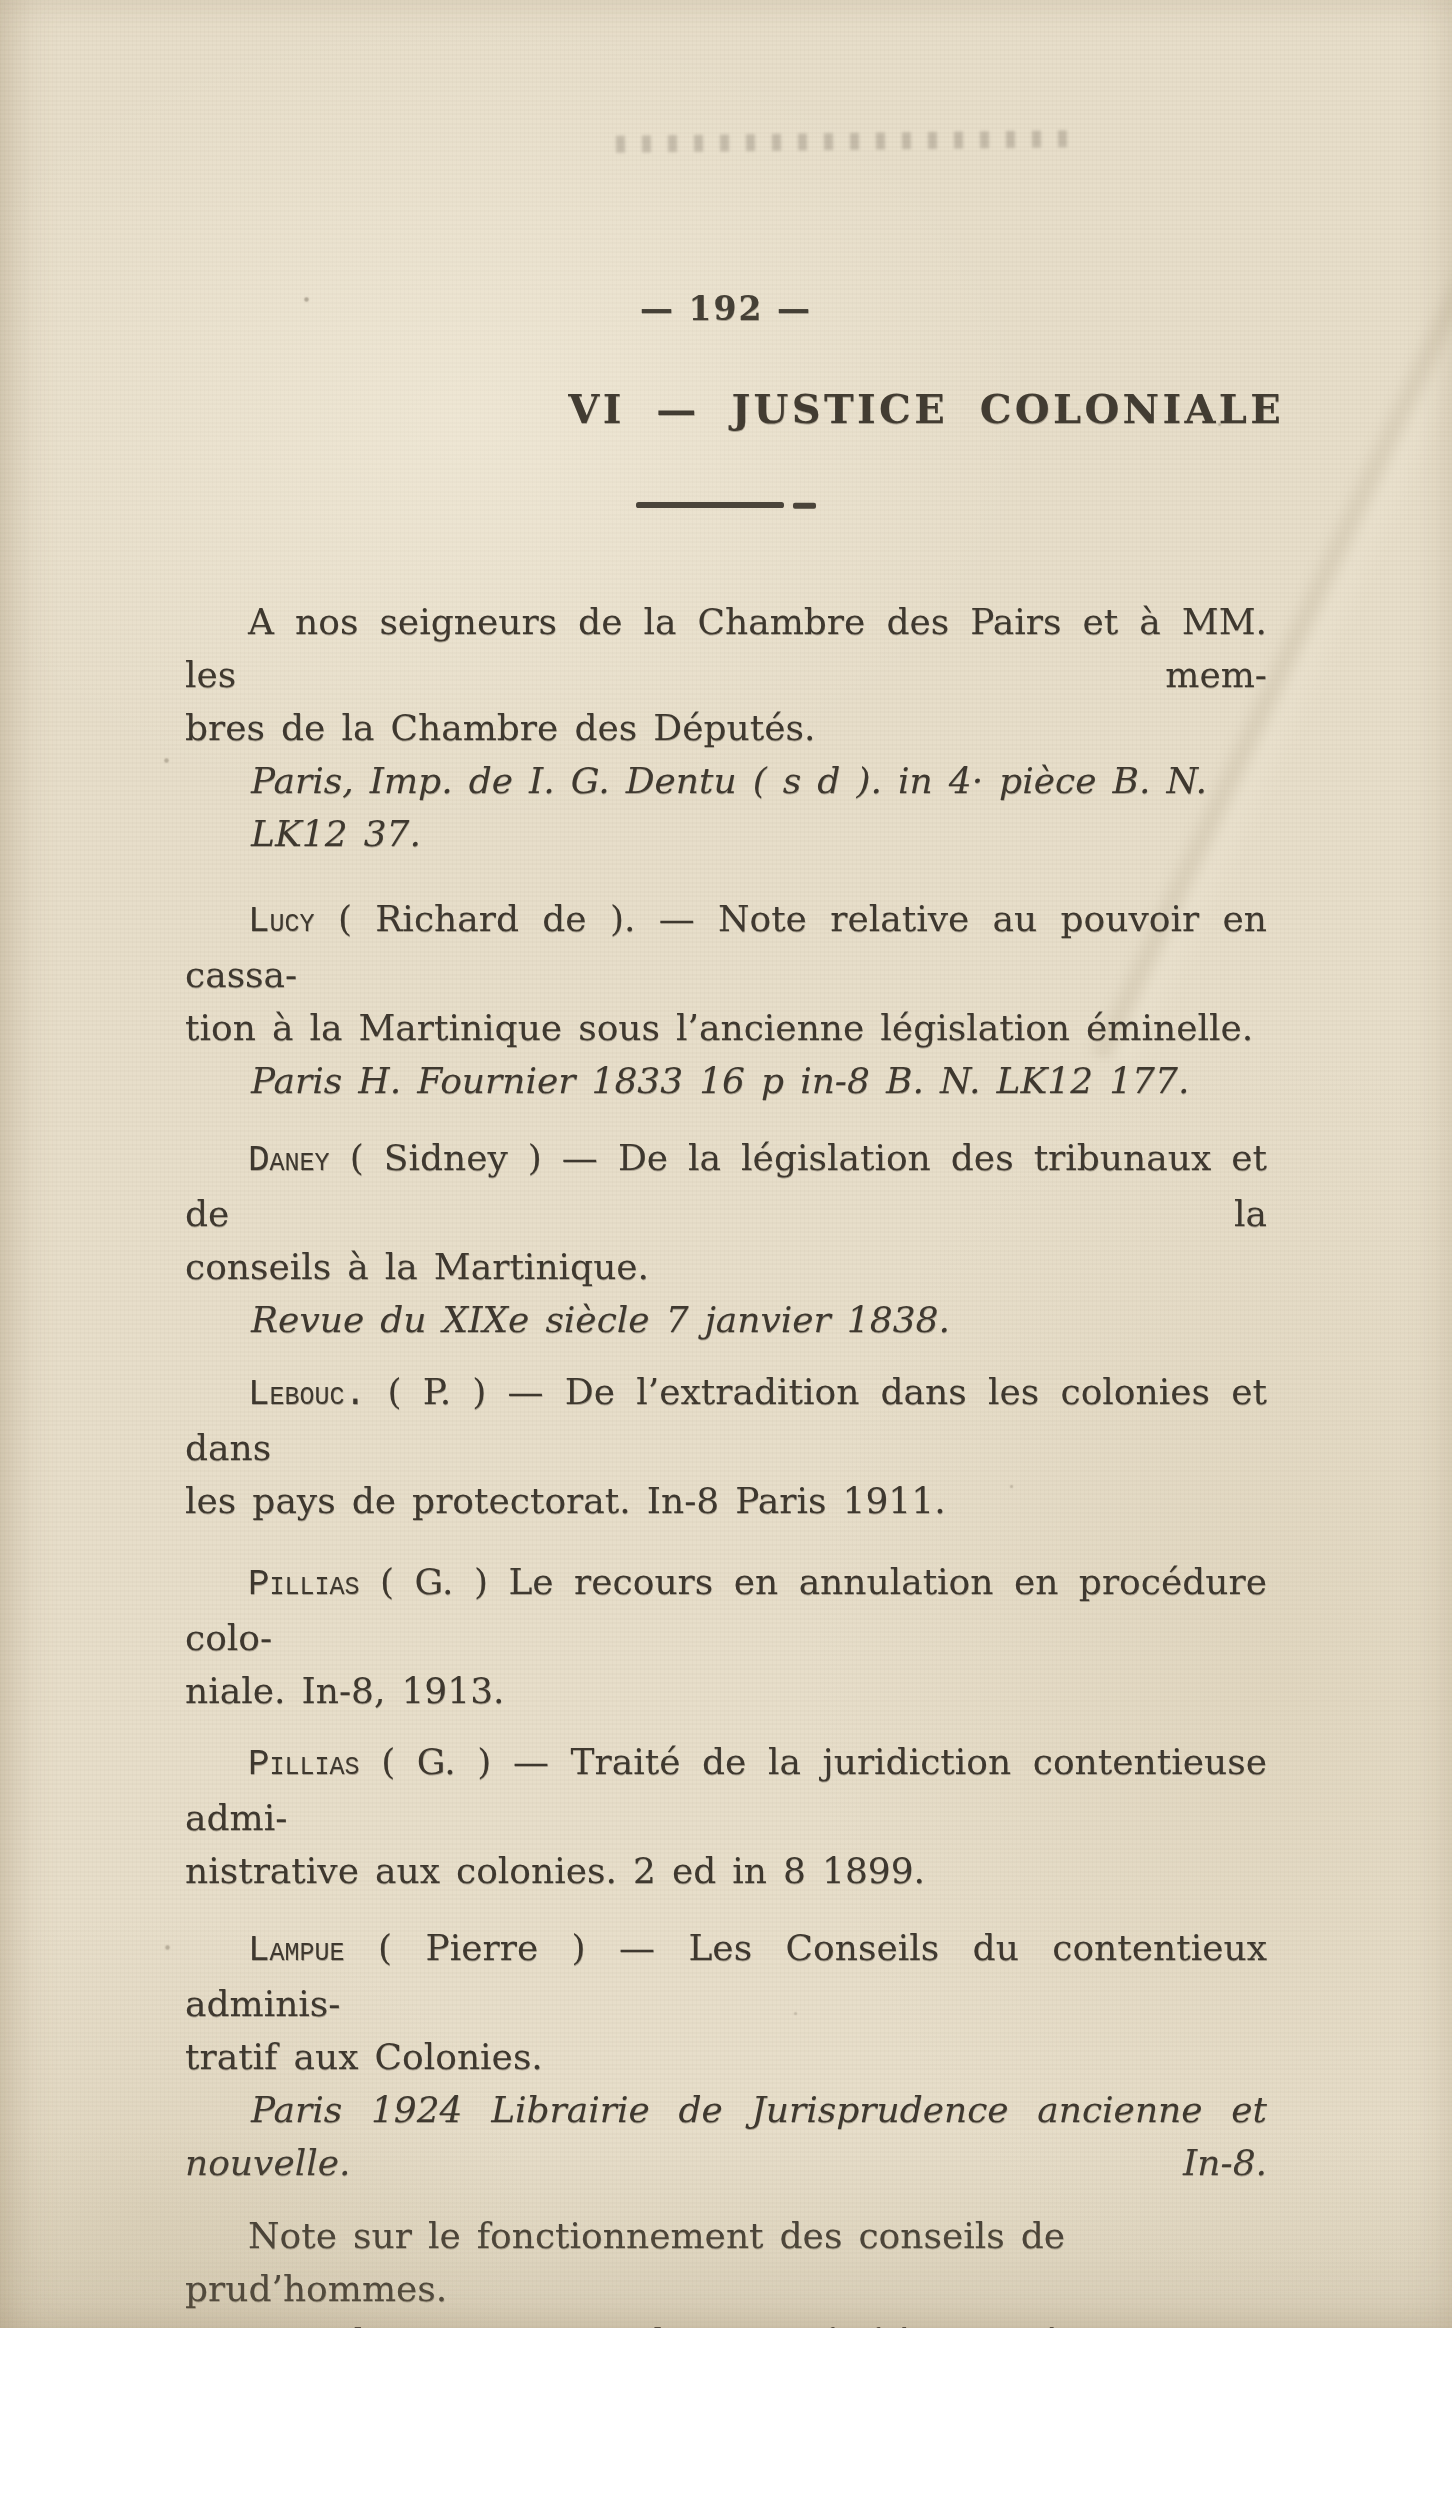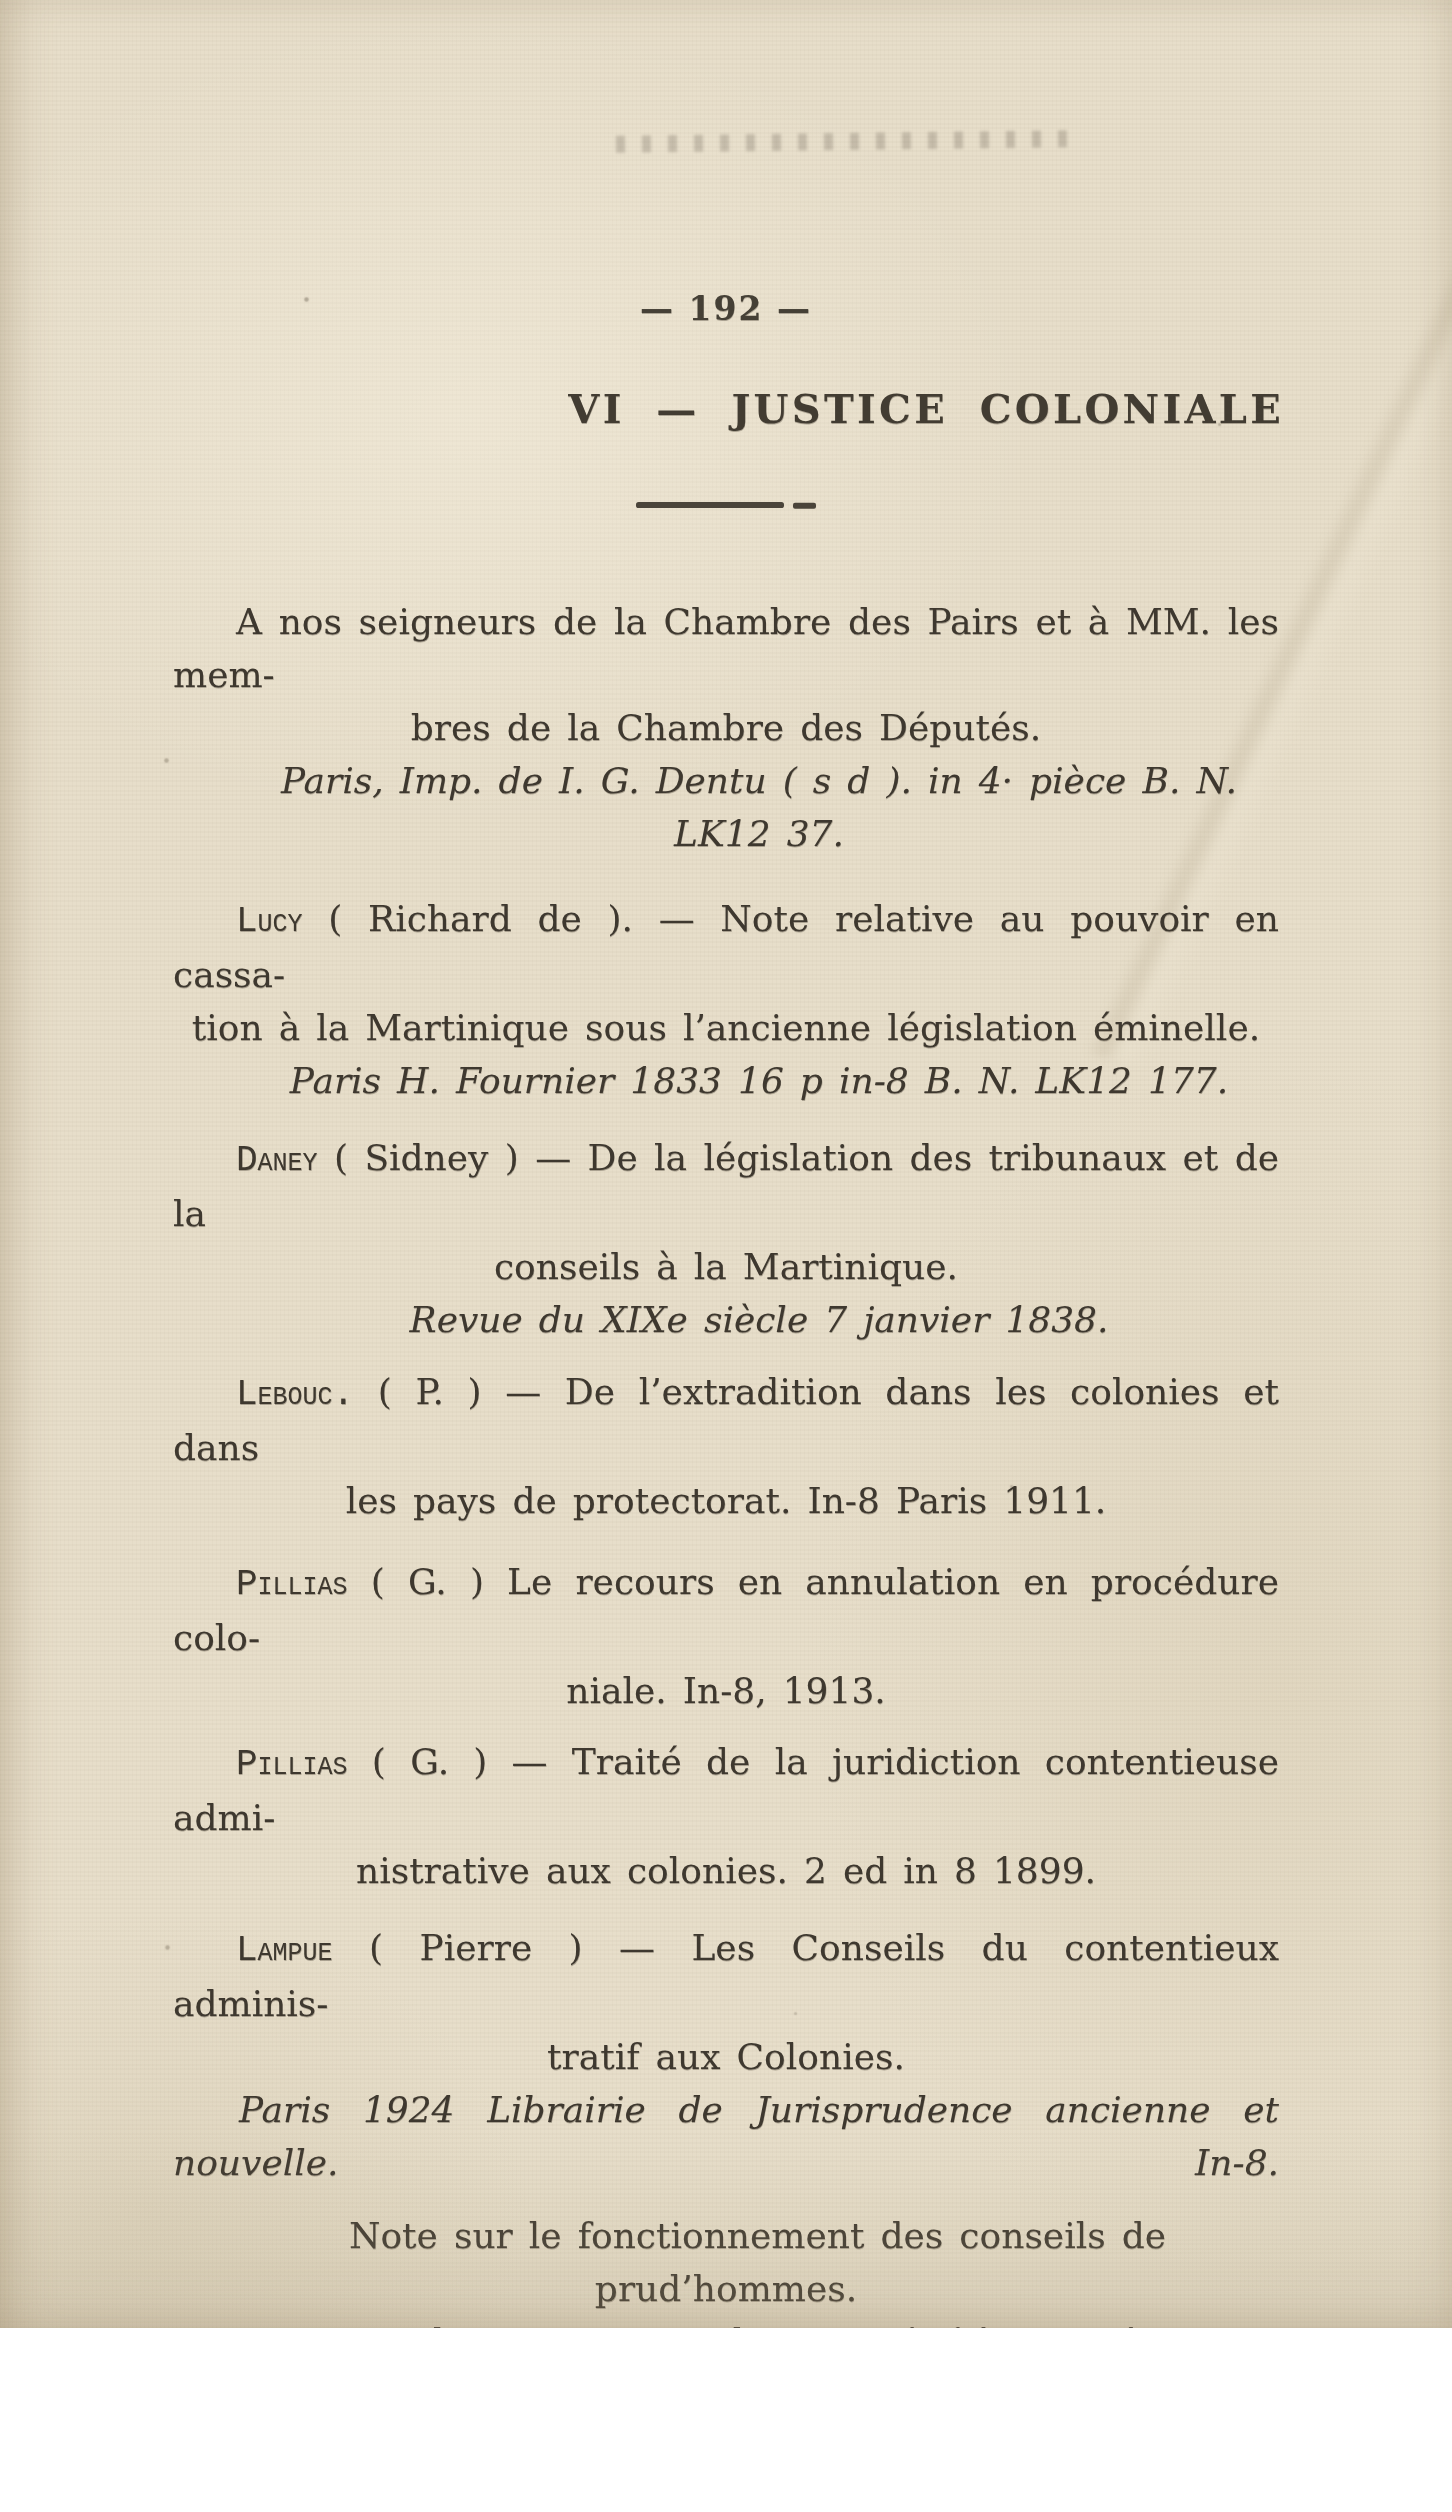--- a/index.html
+++ b/index.html
@@ -111,22 +111,22 @@
     border-radius: 2px;
     filter: blur(0.5px);
     transform: translateY(0.7px);
   }
   .entries {
     margin-top: 86px;
     font-size: 36px;
     line-height: 53px;
     word-spacing: 4.6px;
   }
-  .entry { margin: 5px; }
-  .line { margin: 0; text-align: center; }
+  .entry { margin: 17px; }
+  .line { margin: 0; }
   .ind  { text-indent: 63px; }
   .just { text-align: justify; text-align-last: justify; }
   .cite { margin-left: 66px; font-style: italic; }
   .cite.just { margin-left: 0; text-indent: 66px; }
   .out  { margin-left: -21px; }
   .it   { }
   .bi   { font-weight: 700; font-style: italic; letter-spacing: 0.7px; }
   .sc   { font-variant: small-caps; font-family: Liberation Mono, monospace; }
   .mt48 { margin-top: 32px; }
   .mt36 { margin-top: 24px; }

